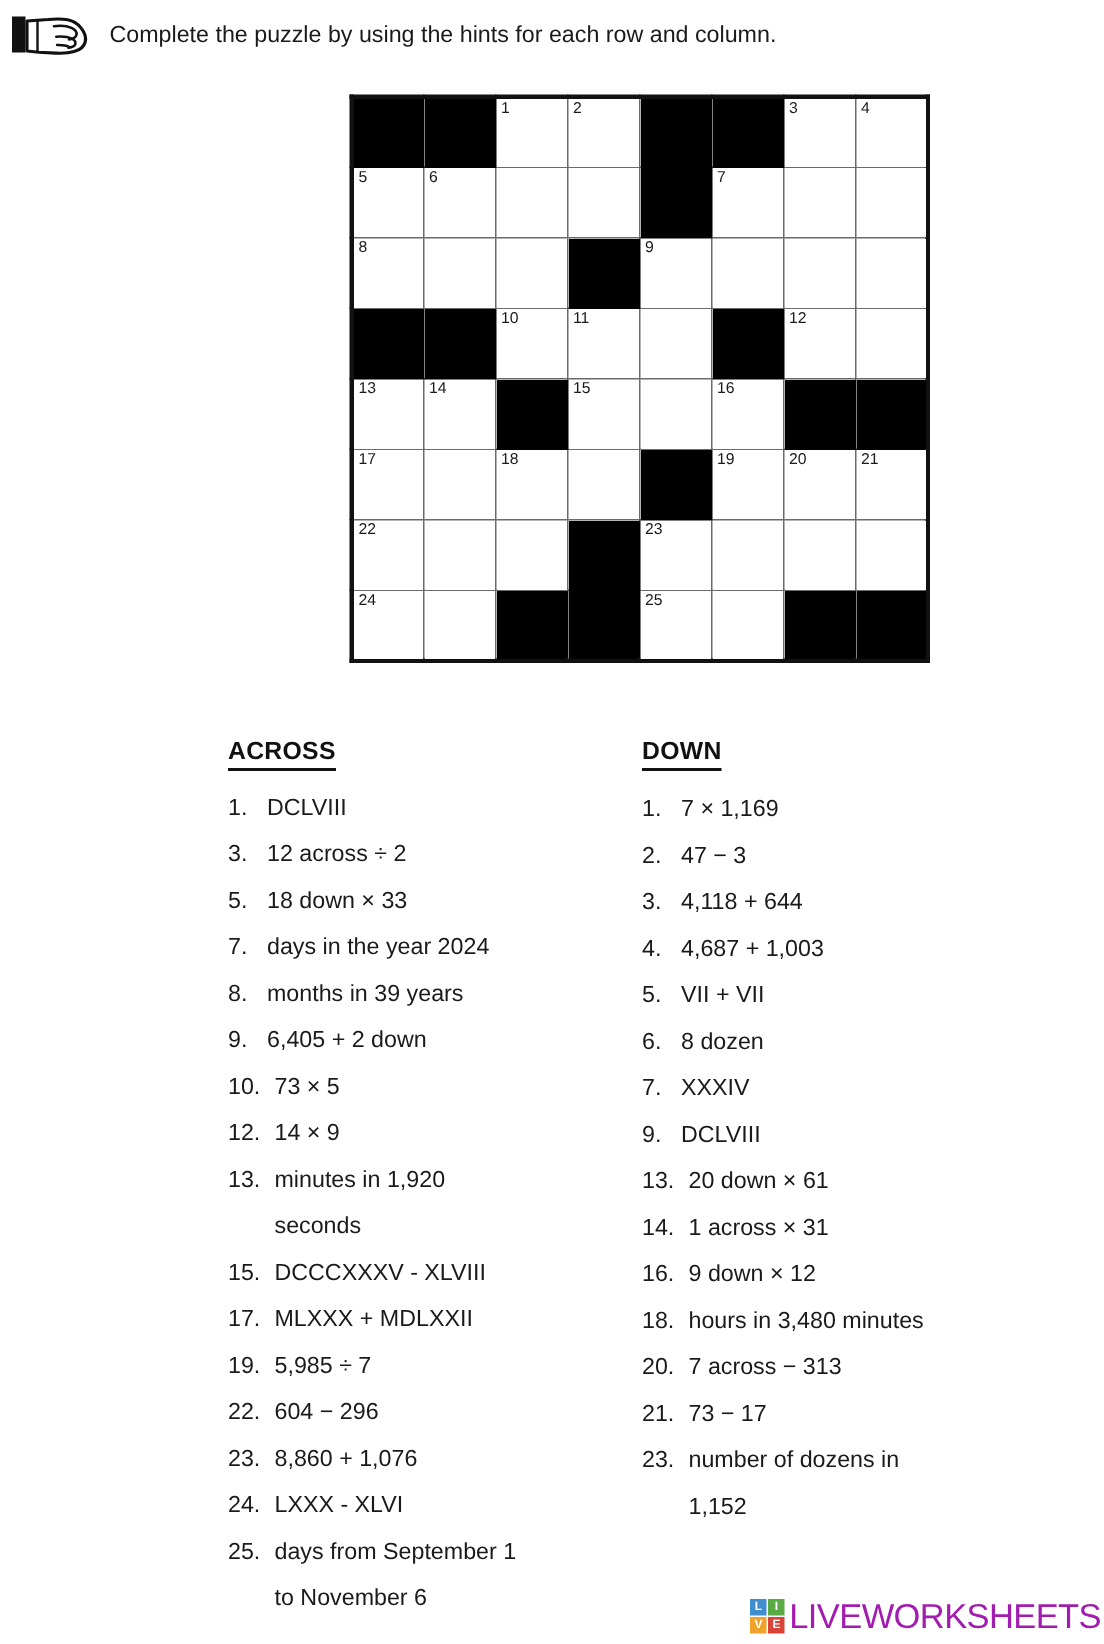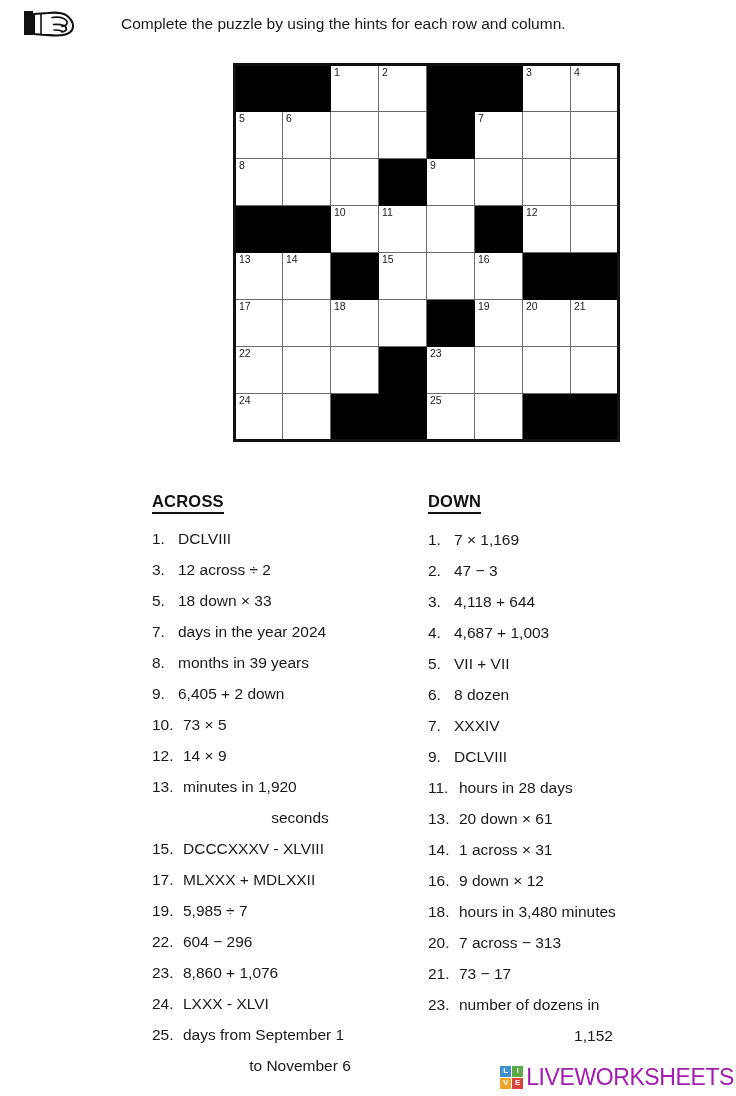--- a/index.html
+++ b/index.html
@@ -16,22 +16,21 @@
   }
 
   
   .instruction-bar {
     position: absolute;
     left: 0; top: 0;
     width: 732px;
     height: 48px;
     display: flex;
     align-items: center;
-    padding-left: 22px;
-    gap: 32px;
+    padding-left: 6px;
   }
   .hand-icon {
     width: 56px;
     height: 34px;
     flex: 0 0 auto;
     display: block;
   }
   .instruction-text {
     font-size: 15.5px;
     line-height: 1.2;
@@ -117,21 +116,20 @@
     text-align: left;
     white-space: pre;
   }
   .clue-num.wide { min-width: 31px; }
   .clue-text { flex: 1 1 auto; }
   .clue-cont {
     font-size: 15.5px;
     line-height: 31px;
     padding-left: 31px;
     color: #1a1a1a;
-    text-align: center;
   }
 
   
   .lw-logo {
     position: absolute;
     right: 2px;
     bottom: 4px;
     display: flex;
     align-items: center;
     height: 30px;
@@ -416,24 +414,20 @@
         </li>
         <li class="clue-item">
           <span class="clue-num">7.</span>
           <span class="clue-text">XXXIV</span>
         </li>
         <li class="clue-item">
           <span class="clue-num">9.</span>
           <span class="clue-text">DCLVIII</span>
         </li>
         <li class="clue-item">
-          <span class="clue-num wide">11.</span>
-          <span class="clue-text">hours in 28 days</span>
-        </li>
-        <li class="clue-item">
           <span class="clue-num wide">13.</span>
           <span class="clue-text">20 down × 61</span>
         </li>
         <li class="clue-item">
           <span class="clue-num wide">14.</span>
           <span class="clue-text">1 across × 31</span>
         </li>
         <li class="clue-item">
           <span class="clue-num wide">16.</span>
           <span class="clue-text">9 down × 12</span>

